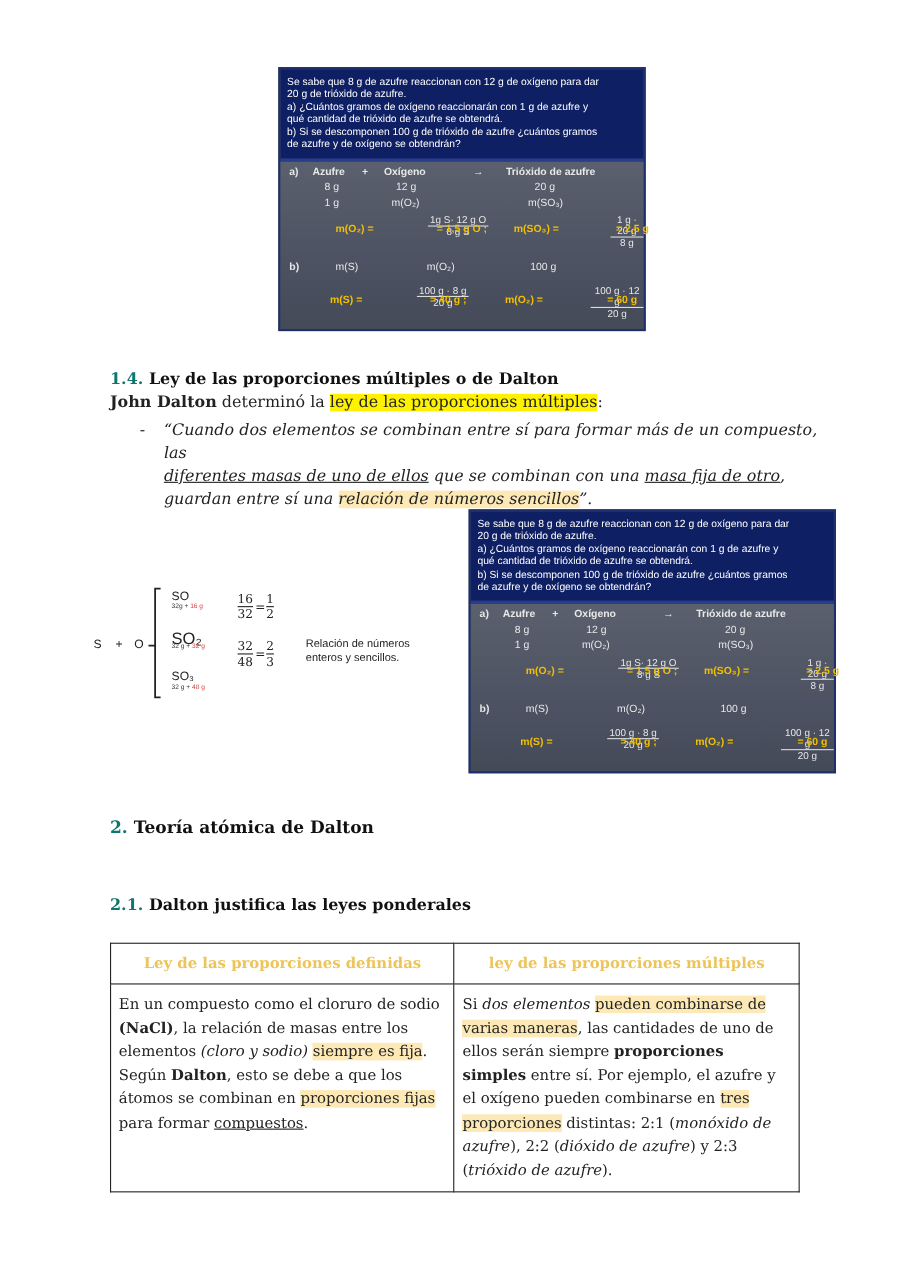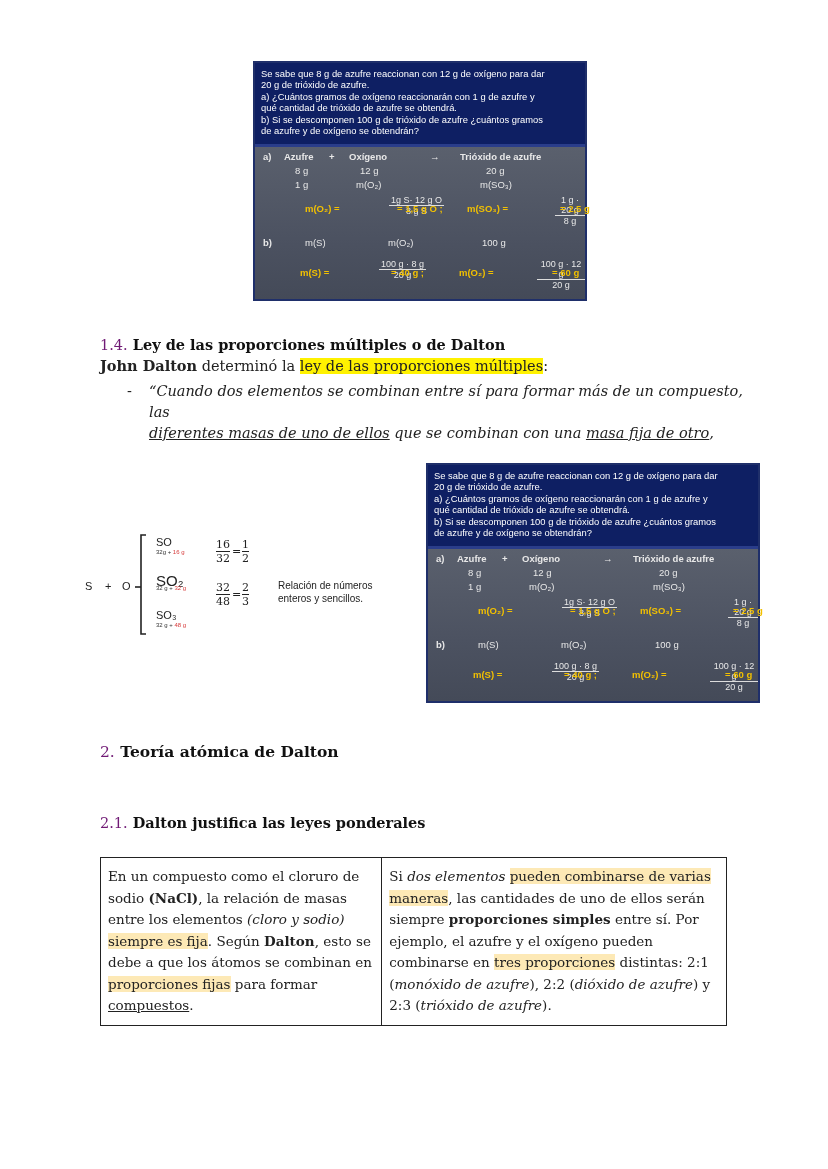--- a/index.html
+++ b/index.html
@@ -14,21 +14,21 @@
   .slide-a { position: relative; height: 152px; background: linear-gradient(180deg, #5a606d 0%, #4c5261 60%, #444a58 100%); color: #e8e8e8; font-family: "Liberation Sans", sans-serif; font-size: 9.5px; }
   .slide-a .t { position: absolute; white-space: nowrap; }
   .slide-a .b { font-weight: bold; }
   .slide-a .y { color: #f2c000; font-weight: bold; }
   .frac { position: absolute; display: inline-block; text-align: center; font-size: 9px; margin-left: 44px; }
   .frac .num { display: block; border-bottom: 1px solid #ddd; padding: 0 2px; }
   .frac .den { display: block; }
 
   
   .h { position: absolute; font-weight: bold; font-size: 14.5px; color: #111; }
-  .num-label { color: #701a75; font-weight: normal; }
+  .num-label { color: #0f766e; font-weight: bold; }
   .p { position: absolute; font-size: 14.5px; line-height: 21px; color: #222; }
   .hl-yellow { background: #fff200; }
   .hl-soft { background: #fde9b6; }
   .u { text-decoration: underline; }
   .it { font-style: italic; }
   .gold { color: #e9c24a; }
   .bold { font-weight: bold; }
 
   
   .diagram { position: absolute; left: 80px; top: 530px; width: 300px; height: 110px; font-family: "Liberation Sans", sans-serif; color: #222; }
@@ -105,20 +105,21 @@
   <span class="num-label">1.4.</span>
   <span>Ley de las proporciones múltiples o de Dalton</span>
 </div>
 <div class="p" style="left:100px;top:355px">
   <span class="bold">John Dalton</span><span> determinó la </span><span class="hl-yellow">ley de las proporciones múltiples</span><span>:</span>
 </div>
 <div class="p" style="left:127px;top:381px">-</div>
 <div class="p it" style="left:149px;top:381px;width:600px">
   <div>“Cuando dos elementos se combinan entre sí para formar más de un compuesto, las</div>
   <div><span class="u">diferentes masas de uno de ellos</span><span> que se combinan con una </span><span class="u">masa fija de otro</span><span>,</span></div>
+  <div><span>guardan entre sí una </span><span class="hl-soft">relación de números sencillos</span><span>”.</span></div>
 </div>
 
 <div class="diagram">
   <span class="d" style="left:5px;top:50px;font-size:11px">S</span>
   <span class="d" style="left:25px;top:50px;font-size:11px">+</span>
   <span class="d" style="left:42px;top:50px;font-size:11px">O</span>
   <svg style="position:absolute;left:54px;top:4px" width="16" height="102">
     <path d="M12 1 H7 V100 H12" fill="none" stroke="#222" stroke-width="1.6"></path>
     <path d="M1 53 H7" stroke="#222" stroke-width="1.6"></path>
   </svg>
@@ -212,18 +213,22 @@
 </div>
 <div class="p" style="left:100px;top:765px;width:640px">
 </div>
 <div class="h" style="left:100px;top:814px">
   <span class="num-label">2.1.</span>
   <span>Dalton justifica las leyes ponderales</span>
 </div>
 
 <table class="table">
   <tbody>
+      <tr>
+    <th style="width:313px">Ley de las proporciones definidas</th>
+    <th style="width:314px">ley de las proporciones múltiples</th>
+  </tr>
   <tr>
     <td><span>En un compuesto como el cloruro de sodio </span><span class="bold">(NaCl)</span><span>, la relación de masas entre los elementos </span><span class="it">(cloro y sodio)</span><span> </span><span class="hl-soft">siempre es fija</span><span>. Según </span><span class="bold">Dalton</span><span>, esto se debe a que los átomos se combinan en </span><span class="hl-soft">proporciones fijas</span><span> para formar </span><span class="u">compuestos</span><span>.</span></td>
     <td><span>Si </span><span class="it">dos elementos</span><span> </span><span class="hl-soft">pueden combinarse de varias maneras</span><span>, las cantidades de uno de ellos serán siempre </span><span class="bold">proporciones simples</span><span> entre sí. Por ejemplo, el azufre y el oxígeno pueden combinarse en </span><span class="hl-soft">tres proporciones</span><span> distintas: 2:1 (</span><span class="it">monóxido de azufre</span><span>), 2:2 (</span><span class="it">dióxido de azufre</span><span>) y 2:3 (</span><span class="it">trióxido de azufre</span><span>).</span></td>
   </tr>
 </tbody>
   </table>
 
 </body></html>

